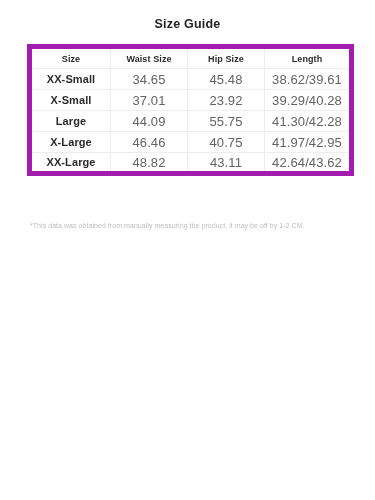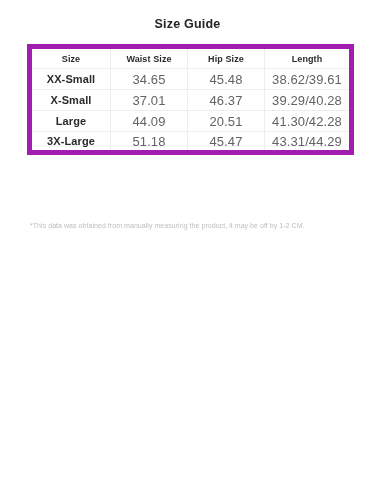--- a/index.html
+++ b/index.html
@@ -112,34 +112,40 @@
       <tbody>
         <tr>
           <td class="size-cell">XX-Small</td>
           <td class="num-cell">34.65</td>
           <td class="num-cell">45.48</td>
           <td class="num-cell">38.62/39.61</td>
         </tr>
         <tr>
           <td class="size-cell">X-Small</td>
           <td class="num-cell">37.01</td>
-          <td class="num-cell">46.37</td>
+          <td class="num-cell">23.92</td>
           <td class="num-cell">39.29/40.28</td>
         </tr>
         <tr>
           <td class="size-cell">Large</td>
           <td class="num-cell">44.09</td>
-          <td class="num-cell">20.51</td>
+          <td class="num-cell">55.75</td>
           <td class="num-cell">41.30/42.28</td>
         </tr>
         <tr>
-          <td class="size-cell">3X-Large</td>
-          <td class="num-cell">51.18</td>
-          <td class="num-cell">45.47</td>
-          <td class="num-cell">43.31/44.29</td>
+          <td class="size-cell">X-Large</td>
+          <td class="num-cell">46.46</td>
+          <td class="num-cell">40.75</td>
+          <td class="num-cell">41.97/42.95</td>
+        </tr>
+        <tr>
+          <td class="size-cell">XX-Large</td>
+          <td class="num-cell">48.82</td>
+          <td class="num-cell">43.11</td>
+          <td class="num-cell">42.64/43.62</td>
         </tr>
       </tbody>
     </table>
   </div>
 
   <div class="footnote">*This data was obtained from manually measuring the product, it may be off by 1-2 CM.</div>
 
 </div>
 
 </body></html>

